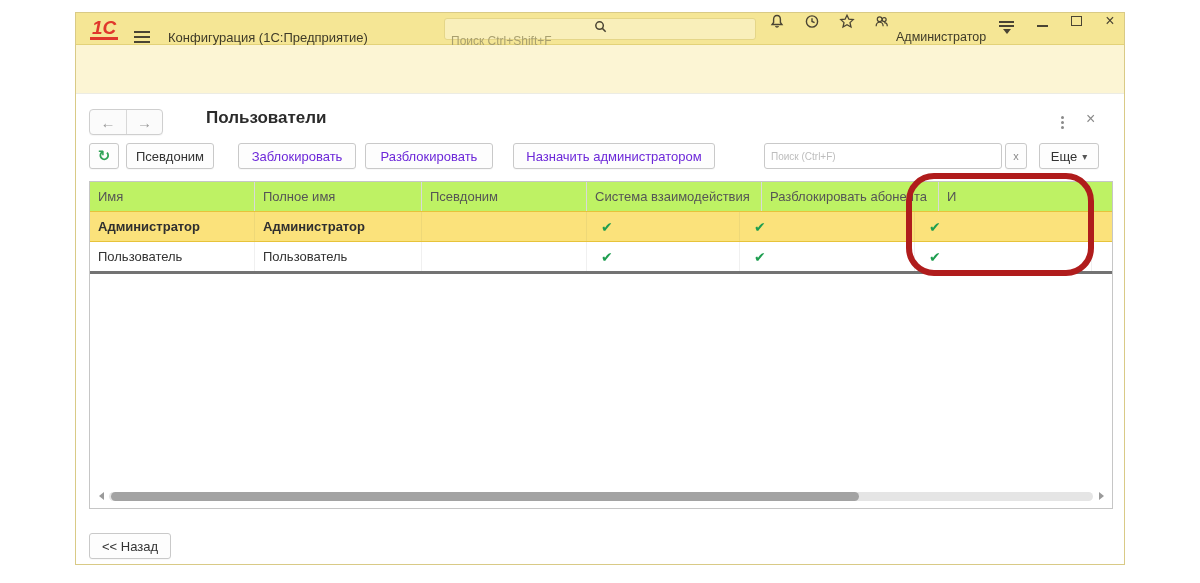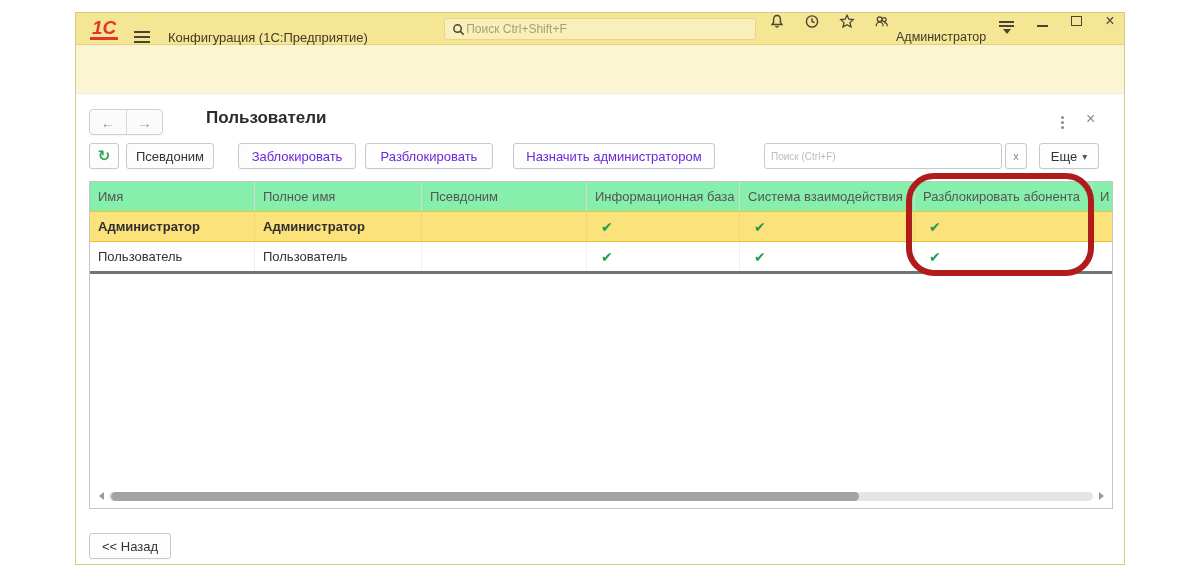--- a/index.html
+++ b/index.html
@@ -16,21 +16,21 @@
   .substrip { position:absolute; left:0; top:32px; width:100%; height:49px;
     background:#fcf5d4; border-bottom:1px solid #ecece4; }
   .tb-item { position:absolute; top:0; height:48px; display:flex; align-items:center; }
   .logo { left:14px; color:#e0372c; font-weight:bold; font-style:italic; font-size:19px;
     border-bottom:3px solid #e0372c; line-height:17px; padding:0 2px 1px 2px; height:auto; top:6px;}
   .hamburger { left:58px; flex-direction:column; justify-content:center; gap:3px; cursor:pointer;}
   .hamburger i { display:block; width:16px; height:2px; background:#4a4433; }
   .app-title { left:92px; font-size:13px; color:#3e3a28; }
   .tb-search { position:absolute; left:368px; top:5px; width:312px; height:22px;
     background:rgba(255,253,243,.4); border:1px solid #e5d688; border-radius:3px;
-    display:flex; align-items:center; padding:0 6px; }
+    display:flex; align-items:center; padding:0 6px;flex-direction:column; }
   .tb-search input { border:none; outline:none; background:transparent; font-size:12px;
     color:#6e6847; width:100%; font-family:inherit; }
   .tb-search input::placeholder { color:#a89f6e; }
   .ticon { width:16px; height:16px; display:flex; align-items:center; justify-content:center; cursor:pointer;}
   .ticon svg { display:block; }
   .user-name { left:820px; font-size:12.5px; color:#3e3a28; cursor:pointer;}
   .conn { left:923px; top:8px; height:16px; flex-direction:column; align-items:center; gap:2px; cursor:pointer;}
   .conn i { display:block; height:2px; background:#4a4433; }
   .conn .l1{width:15px;} .conn .l2{width:15px;}
   .conn .tri { width:0; height:0; border-left:4px solid transparent; border-right:4px solid transparent;
@@ -66,21 +66,21 @@
     border:1px solid #c9c9c9; border-radius:3px; background:#fff; display:flex; align-items:center; padding:0 6px;}
   .tool-search input { border:none; outline:none; width:100%; font-size:10px; color:#444; font-family:inherit;}
   .tool-search input::placeholder { color:#bdbdbd; }
   .btn-clear { left:929px; width:22px; color:#8a8a8a; font-size:11px; }
   .btn-more { left:963px; width:60px; gap:5px; }
   .btn-more .arr { font-size:10px; color:#555; }
 
   
   .table { position:absolute; left:13px; top:168px; width:1024px; height:328px;
     border:1px solid #c6c6c6; background:#fff; }
-  .thead { display:flex; height:30px; background:#86efac; border-bottom:1px solid #cfcfcf; }
+  .thead { display:flex; height:30px; background:#bef264; border-bottom:1px solid #cfcfcf; }
   .hcell { font-size:13px; color:#555; display:flex; align-items:center; padding-left:8px;
     border-right:1px solid #d9d9d9; overflow:hidden; white-space:nowrap; cursor:pointer; }
   .trow { display:flex; height:32px; border-bottom:3px solid #737373; cursor:pointer; background:#fff;}
   .cell { font-size:13px; color:#333; display:flex; align-items:center; padding-left:8px;
     border-right:1px solid #f0f0f0; overflow:hidden; white-space:nowrap; }
   .trow.selected { background:#fbe27b; border-top:1px solid #e7c33a; border-bottom:1px solid #e7c33a;
     height:31px; margin-top:-1px; }
   .trow.selected .cell { font-weight:bold; color:#2f2f2f; border-right-color:#eed878; }
   .c0{width:165px;} .c1{width:167px;} .c2{width:165px;} .c3{width:153px;} .c4{width:175px;}
   .c5{width:177px;} .c6{flex:1; border-right:none;}
@@ -197,21 +197,20 @@
     <div class="btn btn-more">
       <span>Еще</span>
       <span class="arr">▾</span>
     </div>
 
     <div class="table">
       <div class="thead">
           <div class="hcell c0">Имя</div>
           <div class="hcell c1">Полное имя</div>
           <div class="hcell c2">Псевдоним</div>
-          <div class="hcell c3">Информационная база</div>
           <div class="hcell c4">Система взаимодействия</div>
           <div class="hcell c5">Разблокировать абонента</div>
           <div class="hcell c6">И</div>
         </div>
       <div>
           <div class="trow selected">
             <div class="cell c0">Администратор</div>
             <div class="cell c1">Администратор</div>
             <div class="cell c2"></div>
             <div class="cell c3">

